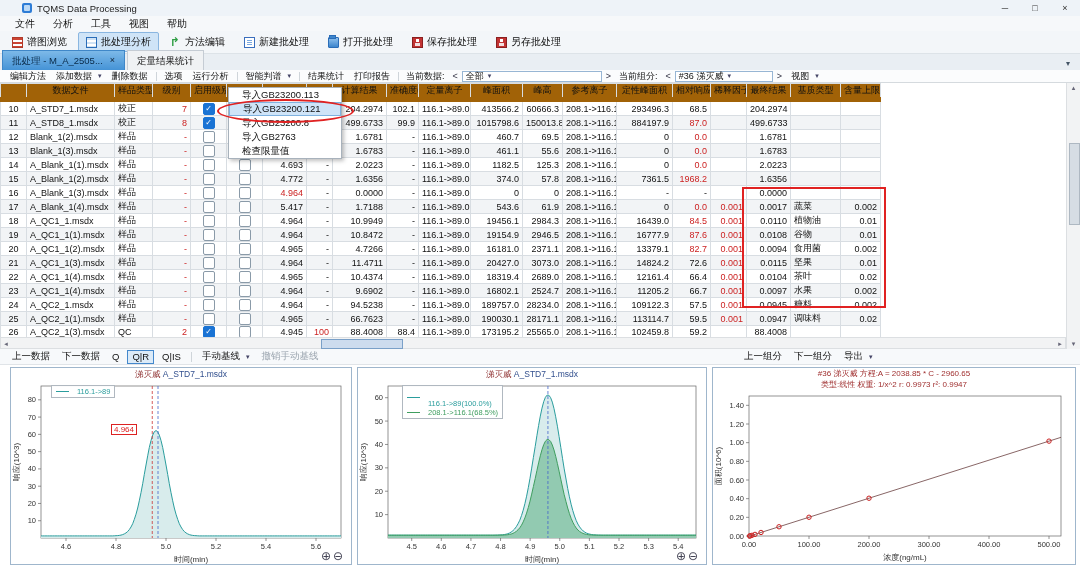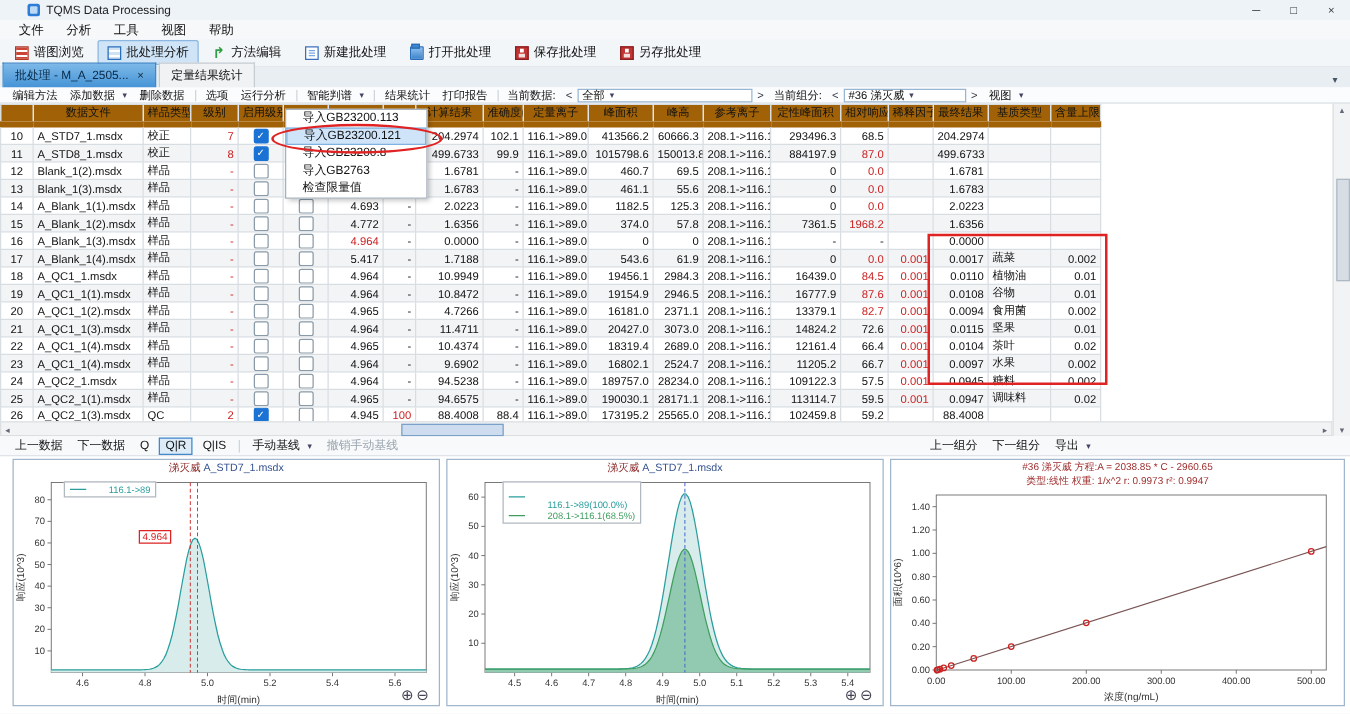--- a/index.html
+++ b/index.html
@@ -79,21 +79,21 @@
   #panel-left{left:10px;width:342px}
   #panel-mid{left:357px;width:350px}
   #panel-right{left:712px;width:364px}
   .chart-title{text-align:center;font-size:8.5px;height:12px;line-height:12px;white-space:nowrap;overflow:hidden}
   .compound{color:#8b2a2a}
   .file{color:#33508e}
   .cal-title{text-align:center;font-size:8px;color:#a03030;line-height:11px;white-space:nowrap;overflow:hidden}
   svg{display:block}
   svg text{font-family:"Liberation Sans","DejaVu Sans",sans-serif}
   .legend{position:absolute;border:1px solid #b0b8c0;background:rgba(255,255,255,.92);padding:1px 4px;font-size:7.5px;line-height:9px}
-  .legend-row{display:flex;align-items:center;gap:18px;white-space:nowrap}
+  .legend-row{display:flex;align-items:center;gap:8px;white-space:nowrap}
   .swatch{display:inline-block;width:13px;height:0;border-top:1.5px solid #888}
   .peak-annotation{position:absolute;border:1px solid #d22;color:#d22;font-size:8px;line-height:9px;padding:0 2px;background:rgba(255,255,255,.85)}
   .zoom-icons{position:absolute;right:6px;bottom:1px;font-size:12px;color:#445;letter-spacing:2px}
 </style>
 </head>
 <body>
 
 <div class="titlebar">
   <span class="app-icon"></span>
   <span class="title-text">TQMS Data Processing</span>
@@ -643,21 +643,21 @@
           <td class="l">样品</td>
           <td class="r red">-</td>
           <td class="c">
             <div class="cb"></div>
           </td>
           <td class="c">
             <div class="cb"></div>
           </td>
           <td class="r">4.965</td>
           <td class="r">-</td>
-          <td class="r">94.6575</td>
+          <td class="r">66.7623</td>
           <td class="r">-</td>
           <td class="l">116.1-&gt;89.0</td>
           <td class="r">190030.1</td>
           <td class="r">28171.1</td>
           <td class="l">208.1-&gt;116.1</td>
           <td class="r">113114.7</td>
           <td class="r">59.5</td>
           <td class="r red">0.001</td>
           <td class="r">0.0947</td>
           <td class="l">调味料</td>

